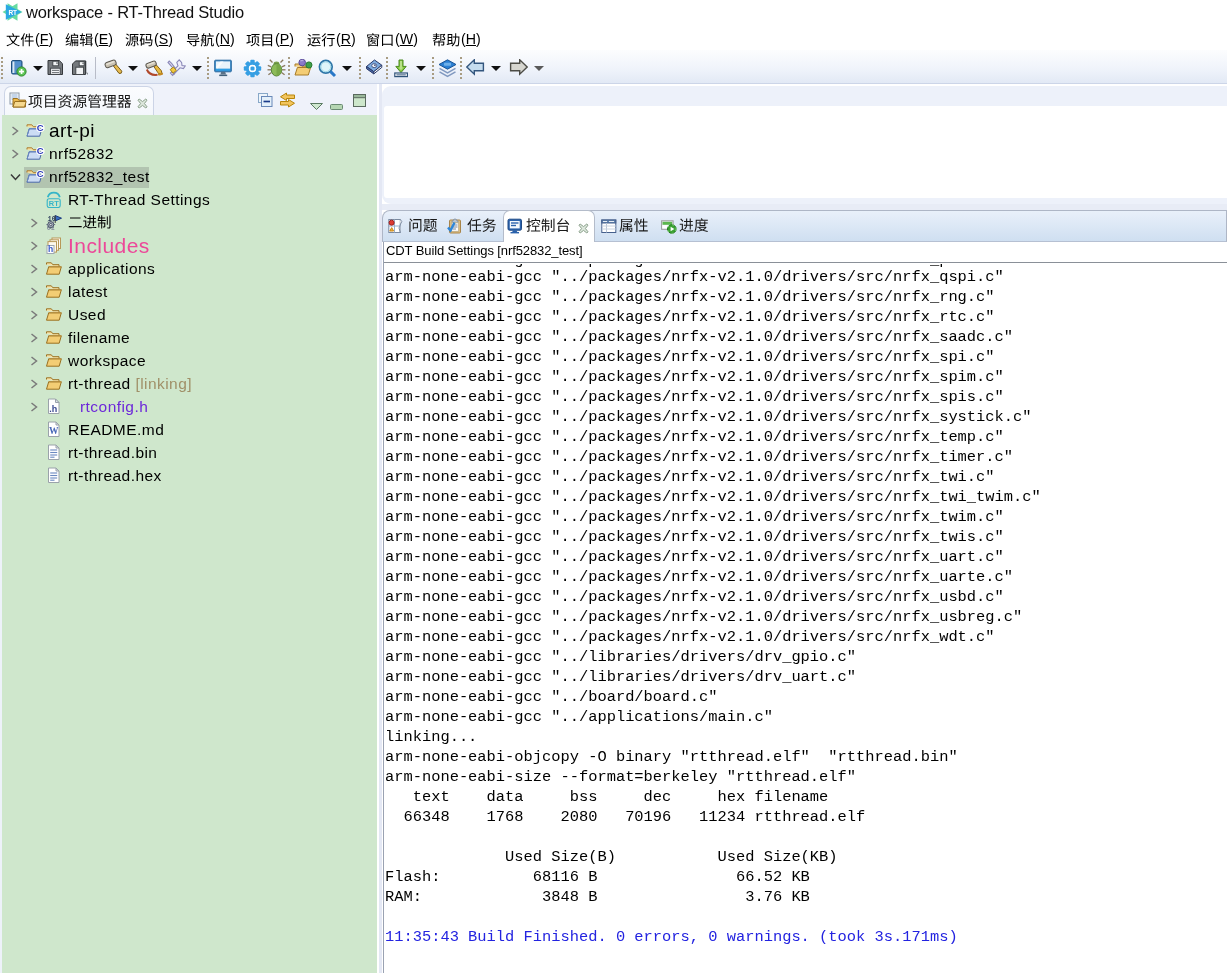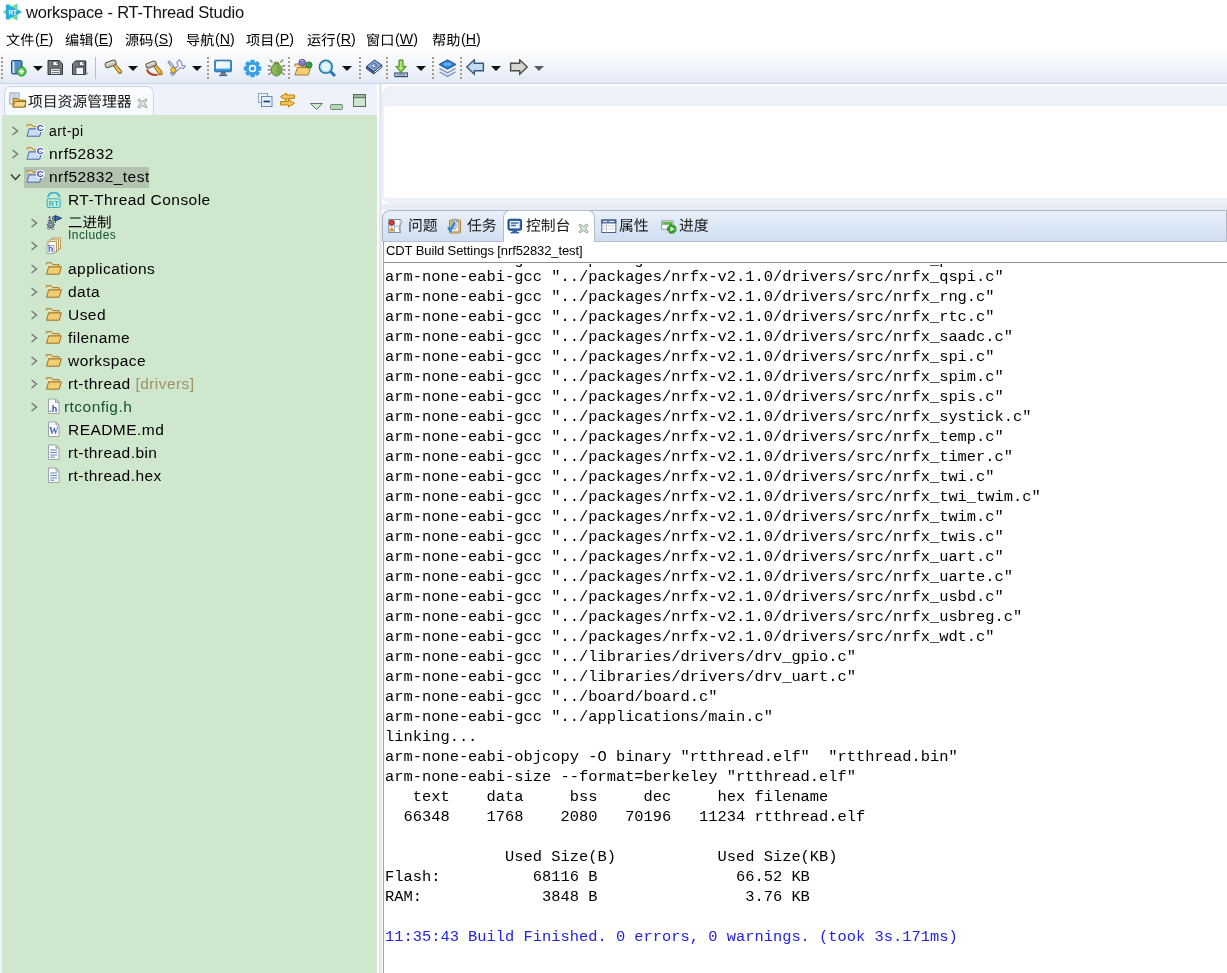--- a/index.html
+++ b/index.html
@@ -255,21 +255,21 @@
 <div class="abs" style="left:0;top:115px;width:2px;height:858px;background:#eef2fa"></div>
 <svg style="position:absolute;left:11px;top:126px" width="8" height="10" viewBox="0 0 8 10">
     <path d="M1.5 1 L6.5 5 L1.5 9" fill="none" stroke="#7a7a7a" stroke-width="1.5"></path>
   </svg>
 <div style="position:absolute;left:26px;top:122px"><svg width="20" height="17" viewBox="0 0 20 17">
       <path d="M1 4.5 V2.8 h4.8 l1.5 1.9 h6.2 V7" fill="#f5dfa0" stroke="#ab7d2e"></path>
       <path d="M1 14.2 L3.2 6.8 h12.6 l-2.1 7.4 Z" fill="#ccdcf4" stroke="#4a68a8"></path>
       <path d="M1 14.2 L3.2 6.8 h12.6" fill="none" stroke="#6a88c0"></path>
       <text x="10.8" y="8.6" font-family="Liberation Sans" font-size="9.5" font-weight="bold" fill="#2838b8" stroke="#fff" stroke-width="2.2" paint-order="stroke">C</text>
     </svg></div>
-<div class="abs" style="left:49px;top:122px;font-size:14px;letter-spacing:0.45px;color:#000;line-height:18px">art-pi</div>
+<div class="abs" style="left:49px;top:122px;font-size:19px;letter-spacing:0.45px;color:#000;line-height:18px">art-pi</div>
 <svg style="position:absolute;left:11px;top:149px" width="8" height="10" viewBox="0 0 8 10">
     <path d="M1.5 1 L6.5 5 L1.5 9" fill="none" stroke="#7a7a7a" stroke-width="1.5"></path>
   </svg>
 <div style="position:absolute;left:26px;top:145px"><svg width="20" height="17" viewBox="0 0 20 17">
       <path d="M1 4.5 V2.8 h4.8 l1.5 1.9 h6.2 V7" fill="#f5dfa0" stroke="#ab7d2e"></path>
       <path d="M1 14.2 L3.2 6.8 h12.6 l-2.1 7.4 Z" fill="#ccdcf4" stroke="#4a68a8"></path>
       <path d="M1 14.2 L3.2 6.8 h12.6" fill="none" stroke="#6a88c0"></path>
       <text x="10.8" y="8.6" font-family="Liberation Sans" font-size="9.5" font-weight="bold" fill="#2838b8" stroke="#fff" stroke-width="2.2" paint-order="stroke">C</text>
     </svg></div>
 <div class="abs" style="left:49px;top:145px;font-size:15.5px;letter-spacing:0.45px;color:#000;line-height:18px">nrf52832</div>
@@ -282,21 +282,21 @@
       <path d="M1 14.2 L3.2 6.8 h12.6 l-2.1 7.4 Z" fill="#ccdcf4" stroke="#4a68a8"></path>
       <path d="M1 14.2 L3.2 6.8 h12.6" fill="none" stroke="#6a88c0"></path>
       <text x="10.8" y="8.6" font-family="Liberation Sans" font-size="9.5" font-weight="bold" fill="#2838b8" stroke="#fff" stroke-width="2.2" paint-order="stroke">C</text>
     </svg></div>
 <div class="abs" style="left:49px;top:168px;font-size:15.5px;letter-spacing:0.45px;color:#000;line-height:18px">nrf52832_test</div>
 <div style="position:absolute;left:45px;top:191px"><svg width="18" height="17" viewBox="0 0 18 17">
       <path d="M2.8 6.2 A6.2 6.2 0 0 1 14.8 6.2" fill="none" stroke="#35b5c8" stroke-width="1.8"></path>
       <rect x="2.2" y="7.8" width="13" height="8.7" rx="2" fill="none" stroke="#35b5c8" stroke-width="1.1"></rect>
       <text x="3.8" y="15" font-family="Liberation Sans" font-size="7.5" font-weight="bold" fill="#35b5c8">RT</text>
     </svg></div>
-<div class="abs" style="left:68px;top:191px;font-size:15.5px;letter-spacing:0.45px;color:#000;line-height:18px">RT-Thread Console</div>
+<div class="abs" style="left:68px;top:191px;font-size:15.5px;letter-spacing:0.45px;color:#000;line-height:18px">RT-Thread Settings</div>
 <svg style="position:absolute;left:30px;top:218px" width="8" height="10" viewBox="0 0 8 10">
     <path d="M1.5 1 L6.5 5 L1.5 9" fill="none" stroke="#7a7a7a" stroke-width="1.5"></path>
   </svg>
 <div style="position:absolute;left:45px;top:214px"><svg width="18" height="17" viewBox="0 0 18 17">
       <text x="2.8" y="7" font-family="Liberation Mono" font-size="6.5" font-weight="bold" fill="#283858">10</text>
       <text x="1.8" y="16" font-family="Liberation Mono" font-size="6.5" font-weight="bold" fill="#8890a0">01</text>
       <g stroke="#6a7588">
         <line x1="5.8" y1="6.2" x2="5.8" y2="15"></line>
         <line x1="1.4" y1="10.6" x2="10.2" y2="10.6"></line>
         <line x1="2.7" y1="7.5" x2="8.9" y2="13.7"></line>
@@ -315,39 +315,39 @@
 <svg style="position:absolute;left:30px;top:241px" width="8" height="10" viewBox="0 0 8 10">
     <path d="M1.5 1 L6.5 5 L1.5 9" fill="none" stroke="#7a7a7a" stroke-width="1.5"></path>
   </svg>
 <div style="position:absolute;left:45px;top:237px"><svg width="18" height="17" viewBox="0 0 18 17">
       <rect x="7" y="1" width="8.5" height="10.5" fill="#fdf8ec" stroke="#b89858"></rect>
       <rect x="5" y="2.8" width="8.5" height="10.5" fill="#fdf8ec" stroke="#b89858"></rect>
       <rect x="3" y="4.6" width="8.5" height="10.5" fill="#fdf8ec" stroke="#b89858"></rect>
       <rect x="2" y="8.5" width="7" height="8" fill="#fff" stroke="#a0a8b0"></rect>
       <text x="3" y="15.3" font-family="Liberation Sans" font-size="8.5" font-weight="bold" fill="#3858c8">h</text>
     </svg></div>
-<div class="abs" style="left:68px;top:226px;font-size:12px;letter-spacing:0.45px;color:#14532d;line-height:18px">Includes</div>
+<div class="abs" style="left:68px;top:237px;font-size:21px;letter-spacing:0.45px;color:#ec4899;line-height:18px">Includes</div>
 <svg style="position:absolute;left:30px;top:264px" width="8" height="10" viewBox="0 0 8 10">
     <path d="M1.5 1 L6.5 5 L1.5 9" fill="none" stroke="#7a7a7a" stroke-width="1.5"></path>
   </svg>
 <div style="position:absolute;left:45px;top:260px"><svg width="18" height="17" viewBox="0 0 18 17">
       <path d="M1.5 4.5 V2.8 h4.8 l1.5 1.9 h6.2 V7" fill="#f7e3a8" stroke="#9a7020"></path>
       <path d="M1.5 14.2 L3.7 6.8 h12.6 l-2.1 7.4 Z" fill="#f3cd74" stroke="#9a7020"></path>
       <path d="M3.7 6.8 h12.6" stroke="#b89040" fill="none"></path>
     </svg></div>
 <div class="abs" style="left:68px;top:260px;font-size:15.5px;letter-spacing:0.45px;color:#000;line-height:18px">applications</div>
 <svg style="position:absolute;left:30px;top:287px" width="8" height="10" viewBox="0 0 8 10">
     <path d="M1.5 1 L6.5 5 L1.5 9" fill="none" stroke="#7a7a7a" stroke-width="1.5"></path>
   </svg>
 <div style="position:absolute;left:45px;top:283px"><svg width="18" height="17" viewBox="0 0 18 17">
       <path d="M1.5 4.5 V2.8 h4.8 l1.5 1.9 h6.2 V7" fill="#f7e3a8" stroke="#9a7020"></path>
       <path d="M1.5 14.2 L3.7 6.8 h12.6 l-2.1 7.4 Z" fill="#f3cd74" stroke="#9a7020"></path>
       <path d="M3.7 6.8 h12.6" stroke="#b89040" fill="none"></path>
     </svg></div>
-<div class="abs" style="left:68px;top:283px;font-size:15.5px;letter-spacing:0.45px;color:#000;line-height:18px">data</div>
+<div class="abs" style="left:68px;top:283px;font-size:15.5px;letter-spacing:0.45px;color:#000;line-height:18px">latest</div>
 <svg style="position:absolute;left:30px;top:310px" width="8" height="10" viewBox="0 0 8 10">
     <path d="M1.5 1 L6.5 5 L1.5 9" fill="none" stroke="#7a7a7a" stroke-width="1.5"></path>
   </svg>
 <div style="position:absolute;left:45px;top:306px"><svg width="18" height="17" viewBox="0 0 18 17">
       <path d="M1.5 4.5 V2.8 h4.8 l1.5 1.9 h6.2 V7" fill="#f7e3a8" stroke="#9a7020"></path>
       <path d="M1.5 14.2 L3.7 6.8 h12.6 l-2.1 7.4 Z" fill="#f3cd74" stroke="#9a7020"></path>
       <path d="M3.7 6.8 h12.6" stroke="#b89040" fill="none"></path>
     </svg></div>
 <div class="abs" style="left:68px;top:306px;font-size:15.5px;letter-spacing:0.45px;color:#000;line-height:18px">Used</div>
 <svg style="position:absolute;left:30px;top:333px" width="8" height="10" viewBox="0 0 8 10">
@@ -369,30 +369,30 @@
     </svg></div>
 <div class="abs" style="left:68px;top:352px;font-size:15.5px;letter-spacing:0.45px;color:#000;line-height:18px">workspace</div>
 <svg style="position:absolute;left:30px;top:379px" width="8" height="10" viewBox="0 0 8 10">
     <path d="M1.5 1 L6.5 5 L1.5 9" fill="none" stroke="#7a7a7a" stroke-width="1.5"></path>
   </svg>
 <div style="position:absolute;left:45px;top:375px"><svg width="18" height="17" viewBox="0 0 18 17">
       <path d="M1.5 4.5 V2.8 h4.8 l1.5 1.9 h6.2 V7" fill="#f7e3a8" stroke="#9a7020"></path>
       <path d="M1.5 14.2 L3.7 6.8 h12.6 l-2.1 7.4 Z" fill="#f3cd74" stroke="#9a7020"></path>
       <path d="M3.7 6.8 h12.6" stroke="#b89040" fill="none"></path>
     </svg></div>
-<div class="abs" style="left:68px;top:375px;font-size:15.5px;letter-spacing:0.45px;color:#000;line-height:18px">rt-thread<span style="color:#a09068"> [drivers]</span></div>
+<div class="abs" style="left:68px;top:375px;font-size:15.5px;letter-spacing:0.45px;color:#000;line-height:18px">rt-thread<span style="color:#a09068"> [linking]</span></div>
 <svg style="position:absolute;left:30px;top:402px" width="8" height="10" viewBox="0 0 8 10">
     <path d="M1.5 1 L6.5 5 L1.5 9" fill="none" stroke="#7a7a7a" stroke-width="1.5"></path>
   </svg>
 <div style="position:absolute;left:45px;top:398px"><svg width="18" height="17" viewBox="0 0 18 17">
       <path d="M3.5 1 h7 l3.5 3.5 V15.5 h-10.5 Z" fill="#fff" stroke="#9aa2aa"></path>
       <path d="M10.5 1 l3.5 3.5 h-3.5 Z" fill="#dde4ea" stroke="#9aa2aa"></path>
       <text x="4.2" y="13.5" font-family="Liberation Sans" font-size="9" font-weight="bold" fill="#384890">.h</text>
     </svg></div>
-<div class="abs" style="left:64px;top:398px;font-size:15.5px;letter-spacing:0.45px;color:#14532d;line-height:18px">rtconfig.h</div>
+<div class="abs" style="left:80px;top:398px;font-size:15.5px;letter-spacing:0.45px;color:#6d28d9;line-height:18px">rtconfig.h</div>
 <div style="position:absolute;left:45px;top:421px"><svg width="18" height="17" viewBox="0 0 18 17">
       <path d="M3.5 1 h7.5 l3 3 V15.5 h-10.5 Z" fill="#fff" stroke="#9aa2aa"></path>
       <path d="M11 1 l3 3 h-3 Z" fill="#dde4ea" stroke="#9aa2aa"></path>
       <text x="4" y="13" font-family="Liberation Serif" font-size="9.5" font-weight="bold" fill="#4868b8">W</text>
     </svg></div>
 <div class="abs" style="left:68px;top:421px;font-size:15.5px;letter-spacing:0.45px;color:#000;line-height:18px">README.md</div>
 <div style="position:absolute;left:45px;top:444px"><svg width="18" height="17" viewBox="0 0 18 17">
       <path d="M3.5 1 h7.5 l3 3 V15.5 h-10.5 Z" fill="#fff" stroke="#9aa2aa"></path>
       <path d="M11 1 l3 3 h-3 Z" fill="#dde4ea" stroke="#9aa2aa"></path>
       <g stroke="#6a88c0" stroke-width="1.1">

